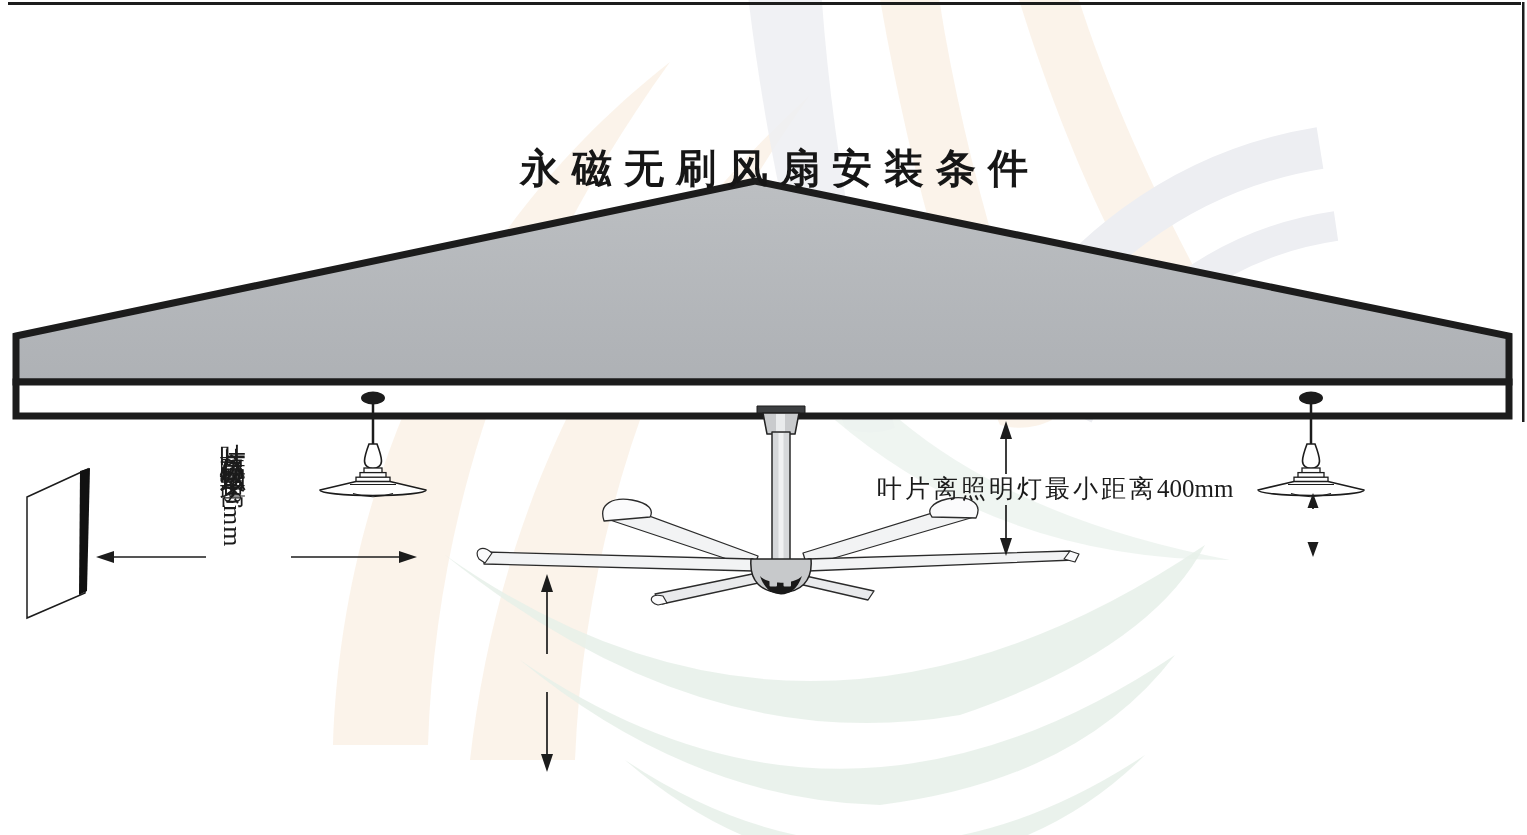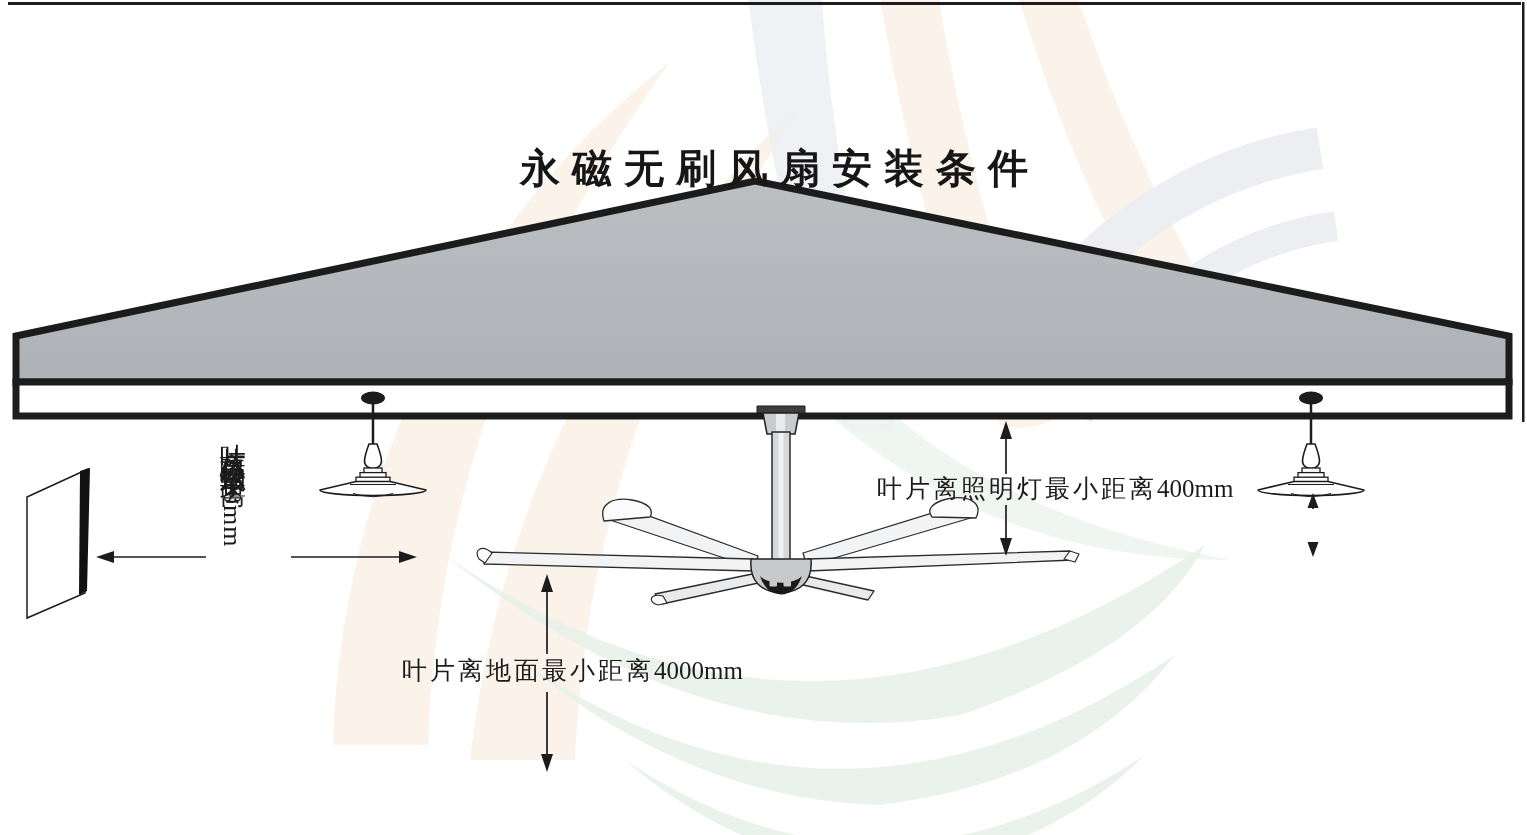--- a/index.html
+++ b/index.html
@@ -134,21 +134,18 @@
 
 <div class="label title" style="left:463px;top:116px;width:634px;">
   <span>永磁无刷风扇安装条件</span>
 </div>
 
 <div class="label dim" style="left:877px;top:476px;">
   <span class="cjk">叶片离照明灯最小距离</span><span class="val">400mm</span>
 </div>
 
 
-<div class="label dim" style="left:402px;top:658px;">
-  <span class="cjk">叶片离地面最小距离</span><span class="val">4000mm</span>
-</div>
 
 <div class="label vert" style="left:219px;top:423px;height:380px;">
   <span class="cjk">叶片离障碍物最小距离</span><span class="val">500mm</span>
 </div>
 
 </div>
 
 </body></html>

